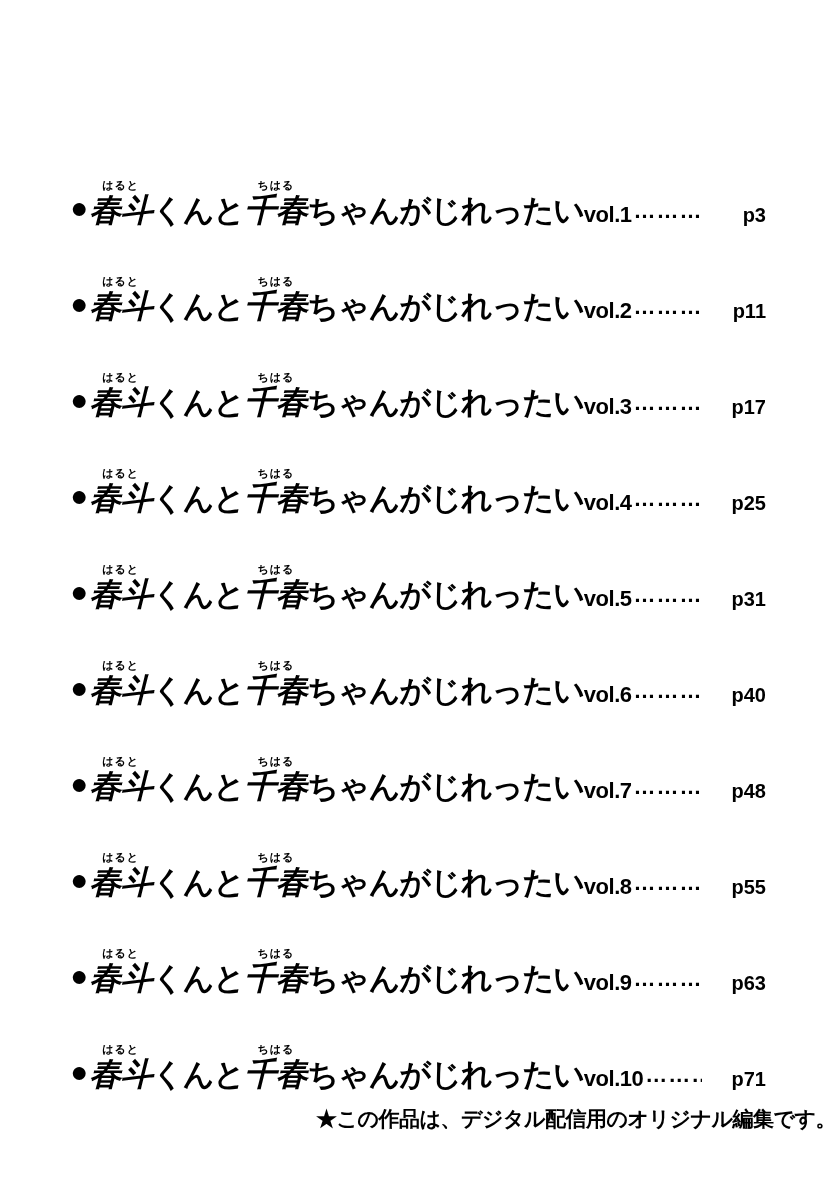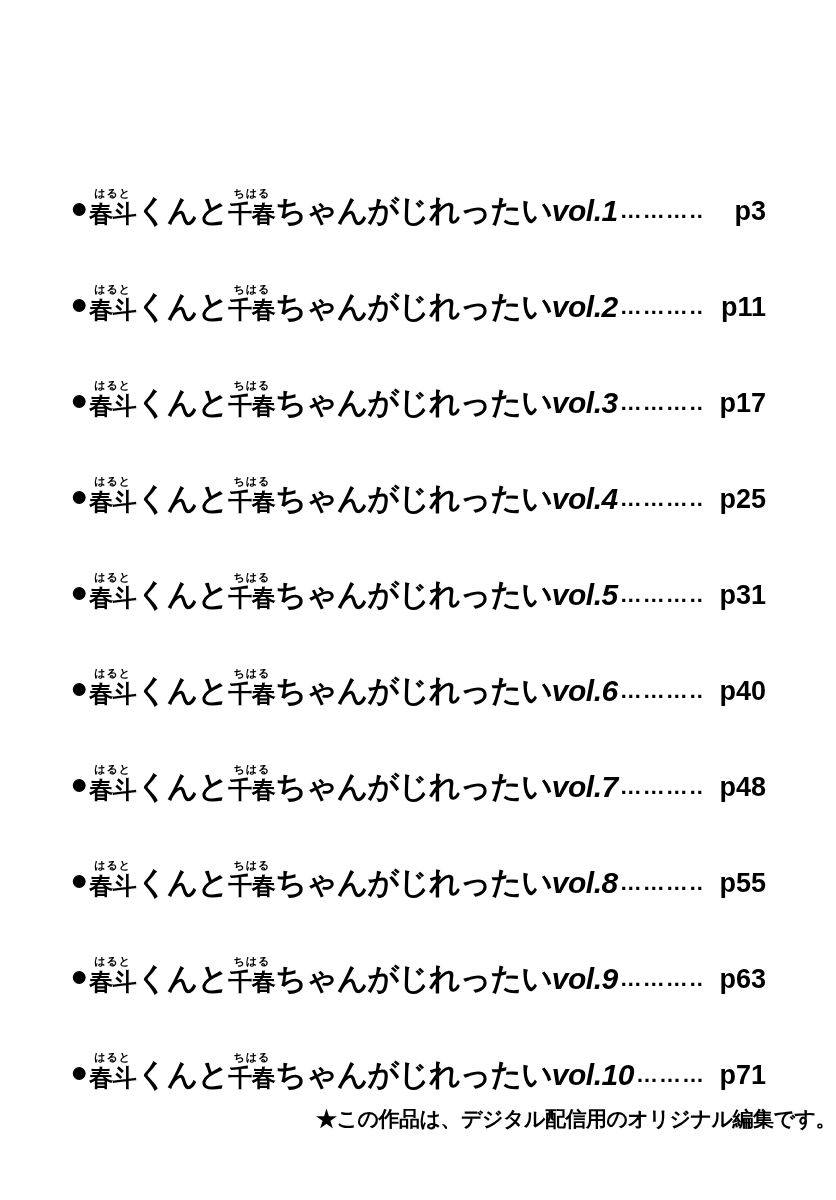--- a/index.html
+++ b/index.html
@@ -58,51 +58,51 @@
   }
   .ruby .rt {
     font-size: 11px;
     font-weight: bold;
     line-height: 1;
     letter-spacing: 1px;
     margin-bottom: 2px;
     height: 12px;
   }
   .ruby .rb {
-    font-size: 24px;
-    font-weight: bold;
-    line-height: 1;
+    font-size: 32px;
+    font-weight: bold;
+    line-height: 1;
+    font-style: italic;
   }
   .plain {
     font-size: 31px;
     font-weight: bold;
     line-height: 1;
     letter-spacing: -1px;
   }
   .vol {
-    font-size: 30px;
+    font-size: 22px;
     font-weight: bold;
     line-height: 1;
     letter-spacing: -0.5px;
-    font-style: italic;
   }
   .leader {
     flex: 1 1 auto;
     overflow: hidden;
     font-size: 22px;
     font-weight: bold;
     line-height: 1;
     letter-spacing: 1px;
     margin: 0 2px 2px 2px;
     position: relative;
     top: -2px;
     text-align: left;
   }
   .page-num {
-    font-size: 27px;
+    font-size: 20px;
     font-weight: bold;
     line-height: 1;
     letter-spacing: 0px;
     min-width: 62px;
     text-align: right;
     padding-bottom: 1px;
   }
   .footnote {
     position: absolute;
     left: 0;

